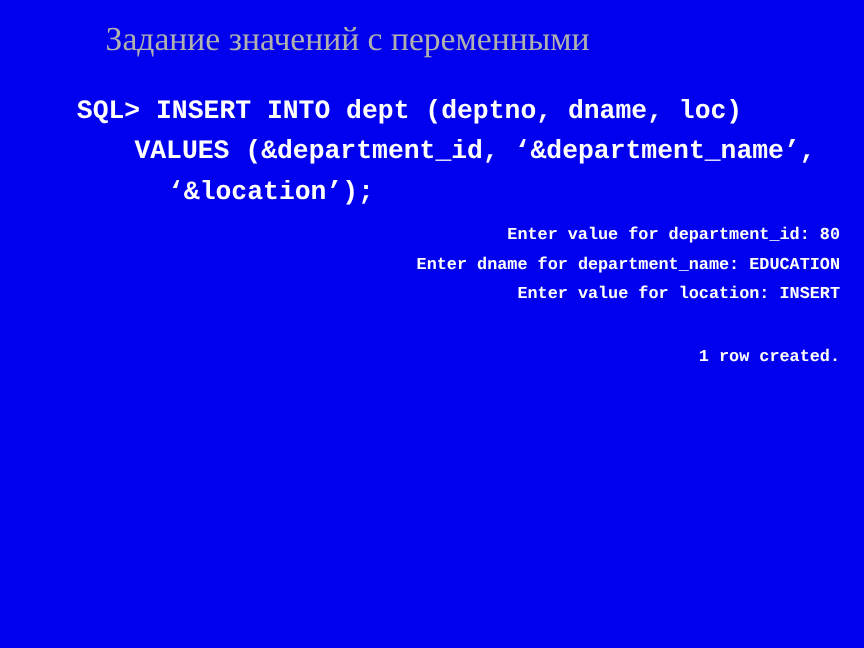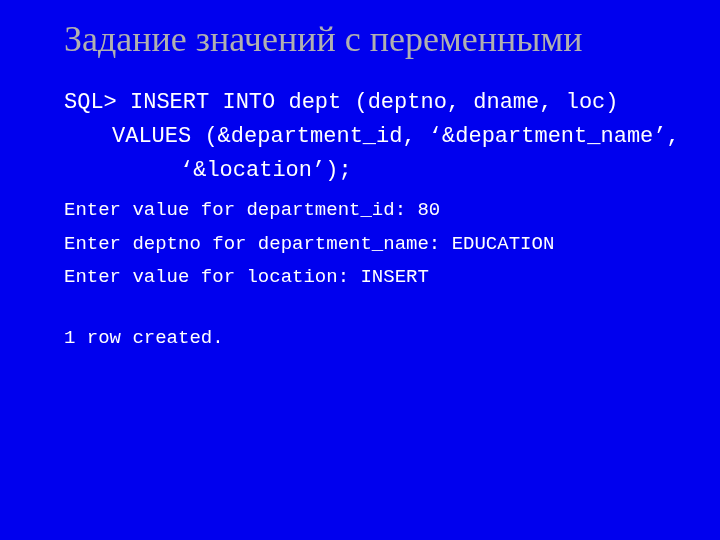--- a/index.html
+++ b/index.html
@@ -12,59 +12,60 @@
   }
   .slide {
     box-sizing: border-box;
     width: 720px;
     height: 540px;
     padding: 14px 20px 20px 20px;
     font-family: "Courier New", Courier, monospace;
   }
   .title {
     font-family: Georgia, "Times New Roman", serif;
-    font-size: 36px;
+    font-size: 28px;
     color: #b0b0b0;
-    margin: 4px 0 26px 44px;
+    margin: 4px 0 26px 68px;
     font-weight: 400;
   }
   .body {
     color: #ffffff;
     font-size: 22px;
     line-height: 1.55;
     margin-left: 44px;
   }
-  .line   { white-space: pre-wrap; }
+  .line   { white-space: pre-wrap; font-weight: bold; }
   .indent1 { margin-left: 48px; }
-  .indent2 { margin-left: 116px; }
+  .indent2 { margin-left: 76px; }
   .small  {
-    font-size: 19px;
+    font-size: 14px;
     line-height: 1.75;
     margin-top: 6px;
+    text-align: right;
   }
   .gap    { height: 28px; }
 </style>
 </head>
 <body>
 
 <div class="slide">
 
   <div class="title">Задание значений с переменными</div>
 
   <div class="body">
 
     <div class="line">SQL&gt; INSERT INTO dept (deptno, dname, loc)</div>
 
     <div class="line indent1">VALUES (&amp;department_id, ‘&amp;department_name’,</div>
 
     <div class="line indent2">‘&amp;location’);</div>
 
     <div class="small">
       <div class="line">Enter value for department_id: 80</div>
-      <div class="line">Enter deptno for department_name: EDUCATION</div>
+      <div class="line">Enter dname for department_name: EDUCATION</div>
       <div class="line">Enter value for location: INSERT</div>
 
       <div class="gap"></div>
 
       <div class="line">1 row created.</div>
     </div>
 
   </div>
 </div>
 

